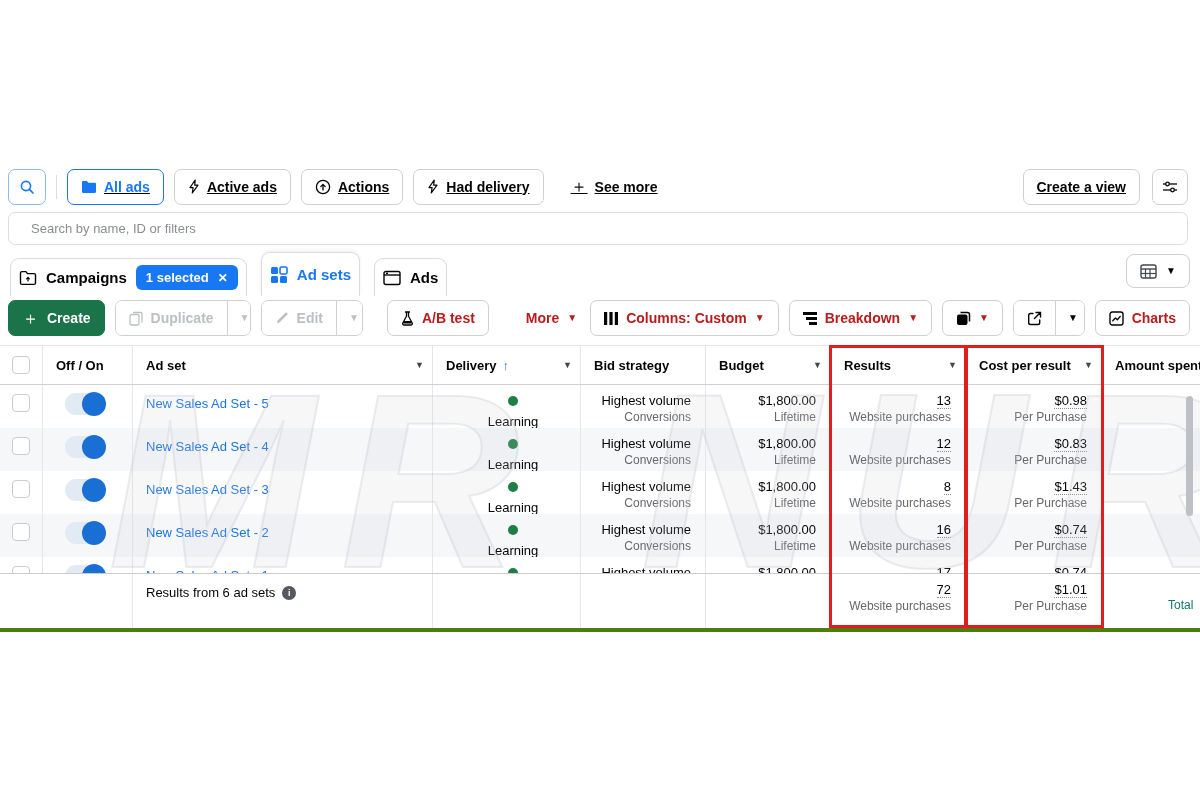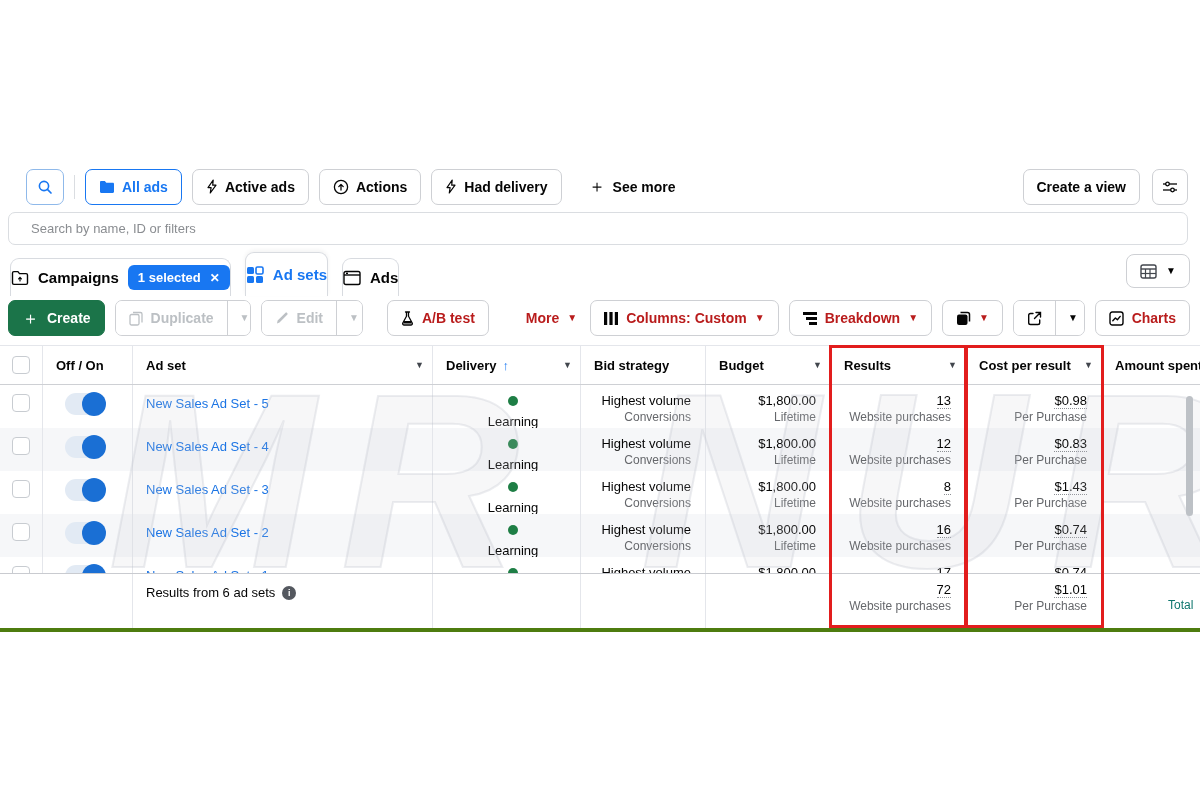--- a/index.html
+++ b/index.html
@@ -1,40 +1,40 @@
 <!DOCTYPE html>
 <html><head>
 <meta charset="utf-8">
 <style>
   * { margin:0; padding:0; box-sizing:border-box; }
   html,body { background:#fff; }
   body { font-family:"Liberation Sans", sans-serif; color:#050505; }
   .page { position:relative; width:1200px; height:800px; background:#fff; overflow:hidden; }
 
   
-  .filter-bar { position:absolute; top:168px; left:26px; right:12px; height:37px; display:flex; align-items:center; }
+  .filter-bar { position:absolute; top:168px; left:8px; right:12px; height:37px; display:flex; align-items:center;text-decoration:underline; }
   .icon-btn, .pill-btn { display:inline-flex; align-items:center; gap:7px; height:36px; padding:0 13px;
      border:1px solid #ced0d4; border-radius:7px; background:#fff; font-size:14px; font-weight:600; color:#050505; cursor:pointer; white-space:nowrap; }
   .search-toggle { width:38px; justify-content:center; padding:0; border-color:#8fb9ea; color:#1877f2; }
   .vdivider { width:1px; height:24px; background:#dadde1; margin:0 10px; }
   .pill-btn { margin-right:10px; }
   .pill-btn.active { border-color:#1877f2; color:#1877f2; }
   .pill-btn.borderless { border:none; background:transparent; margin-left:4px; }
   .plus-glyph { font-size:17px; font-weight:400; line-height:1; }
   .fb-spacer { flex:1; }
   .svgi { display:inline-flex; }
 
   
   .search-bar { position:absolute; top:212px; left:8px; width:1180px; height:33px; border:1px solid #dadde1;
      border-radius:7px; background:#fff; font-family:"Liberation Sans",sans-serif; font-size:13px; color:#050505; padding:0 10px 0 22px; outline:none; }
   .search-bar::placeholder { color:#8a8d91; }
 
   
   .tabs-row { position:absolute; top:252px; left:10px; right:10px; height:44px; display:flex; align-items:flex-end; gap:14px; }
-  .tab { display:flex; align-items:center; gap:9px; height:38px; padding:0 0; background:#fff;
+  .tab { display:flex; align-items:center; gap:9px; height:38px; padding:0 8px; background:#fff;
      border:1px solid #d8dbe0; border-bottom:none; border-radius:9px 9px 0 0; font-size:15px; font-weight:700; cursor:pointer; white-space:nowrap; }
   .tab.active { height:44px; color:#1877f2; box-shadow:0 -2px 4px rgba(0,0,0,.05); }
   .tab .badge { display:inline-flex; align-items:center; gap:9px; height:25px; padding:0 10px; background:#1877f2;
      color:#fff; font-size:13px; font-weight:600; border-radius:6px; }
   .tab .badge .x { font-size:12px; cursor:pointer; }
   .date-btn { position:absolute; right:0; bottom:8px; display:inline-flex; align-items:center; gap:9px; height:34px;
      padding:0 13px; border:1px solid #ced0d4; border-radius:8px; background:#fff; font-size:14px; font-weight:600; cursor:pointer; }
 
   
   .action-bar { position:absolute; top:300px; left:8px; right:10px; height:36px; display:flex; align-items:center; }

